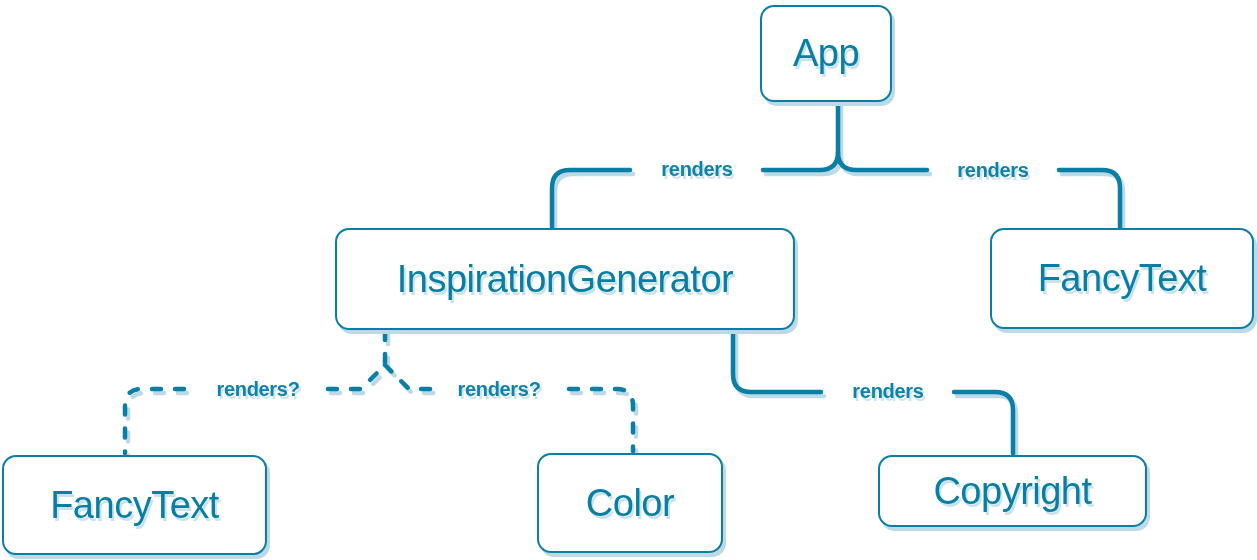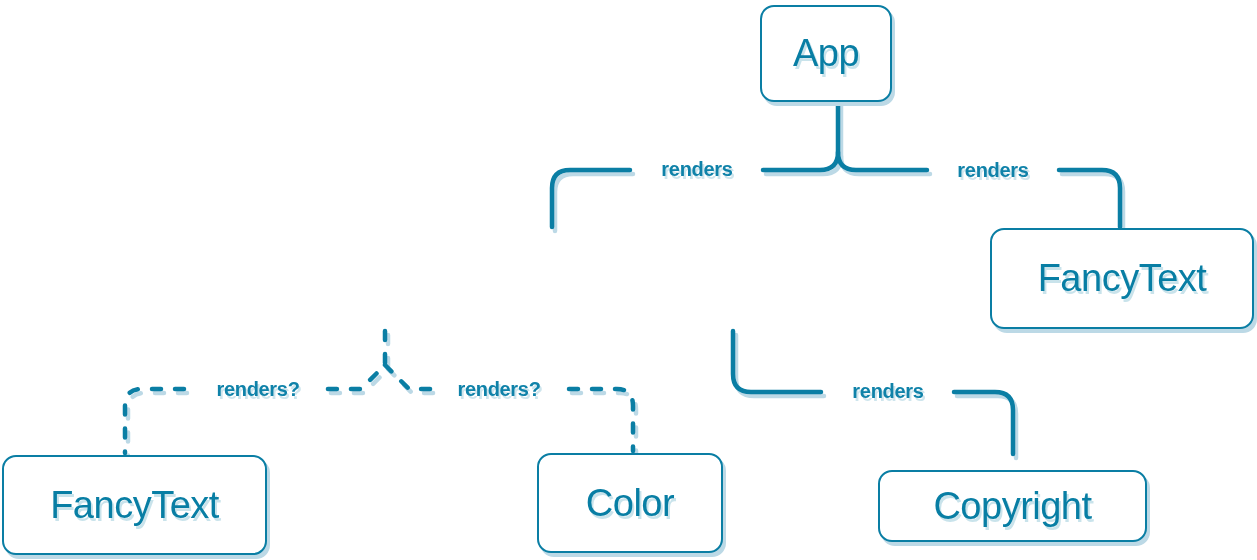--- a/index.html
+++ b/index.html
@@ -77,28 +77,29 @@
       <path d="M838 101 L838 152 Q838 170 820 170 L763 170 M630 170 L570 170 Q552 170 552 188 L552 227"></path>
       <path d="M838 152 Q838 170 856 170 L927 170 M1059 170 L1102 170 Q1120 170 1120 188 L1120 227"></path>
       <path d="M733 331 L733 374 Q733 392 751 392 L821 392 M954 392 L995 392 Q1013 392 1013 410 L1013 454"></path>
       <path class="dashed" d="M385 331 L385 365 L361 389 L316 389 M184 389 L142 389 Q125 389 125 406 L125 453"></path>
       <path class="dashed" d="M385 365 L409 389 L431 389 M569 389 L617 389 Q633 389 633 406 L633 451"></path>
     </g>
   </svg>
 
   <div class="node" style="left:760px; top:5px; width:132px; height:97px;">App</div>
 
+  <div class="node" style="left:335px; top:228px; width:460px; height:102px;">InspirationGenerator</div>
 
   <div class="node" style="left:990px; top:228px; width:264px; height:101px;">FancyText</div>
 
   <div class="node" style="left:2px; top:455px; width:265px; height:100px;">FancyText</div>
 
   <div class="node" style="left:537px; top:453px; width:186px; height:100px;">Color</div>
 
-  <div class="node" style="left:878px; top:455px; width:269px; height:72px;margin-top:15px;">Copyright</div>
+  <div class="node" style="left:878px; top:455px; width:269px; height:72px;">Copyright</div>
 
   <span class="edge-label" style="left:697px; top:169px;">renders</span>
 
   <span class="edge-label" style="left:993px; top:170px;">renders</span>
 
   <span class="edge-label" style="left:258px; top:389px;">renders?</span>
 
   <span class="edge-label" style="left:499px; top:389px;">renders?</span>
 
   <span class="edge-label" style="left:888px; top:391px;">renders</span>

